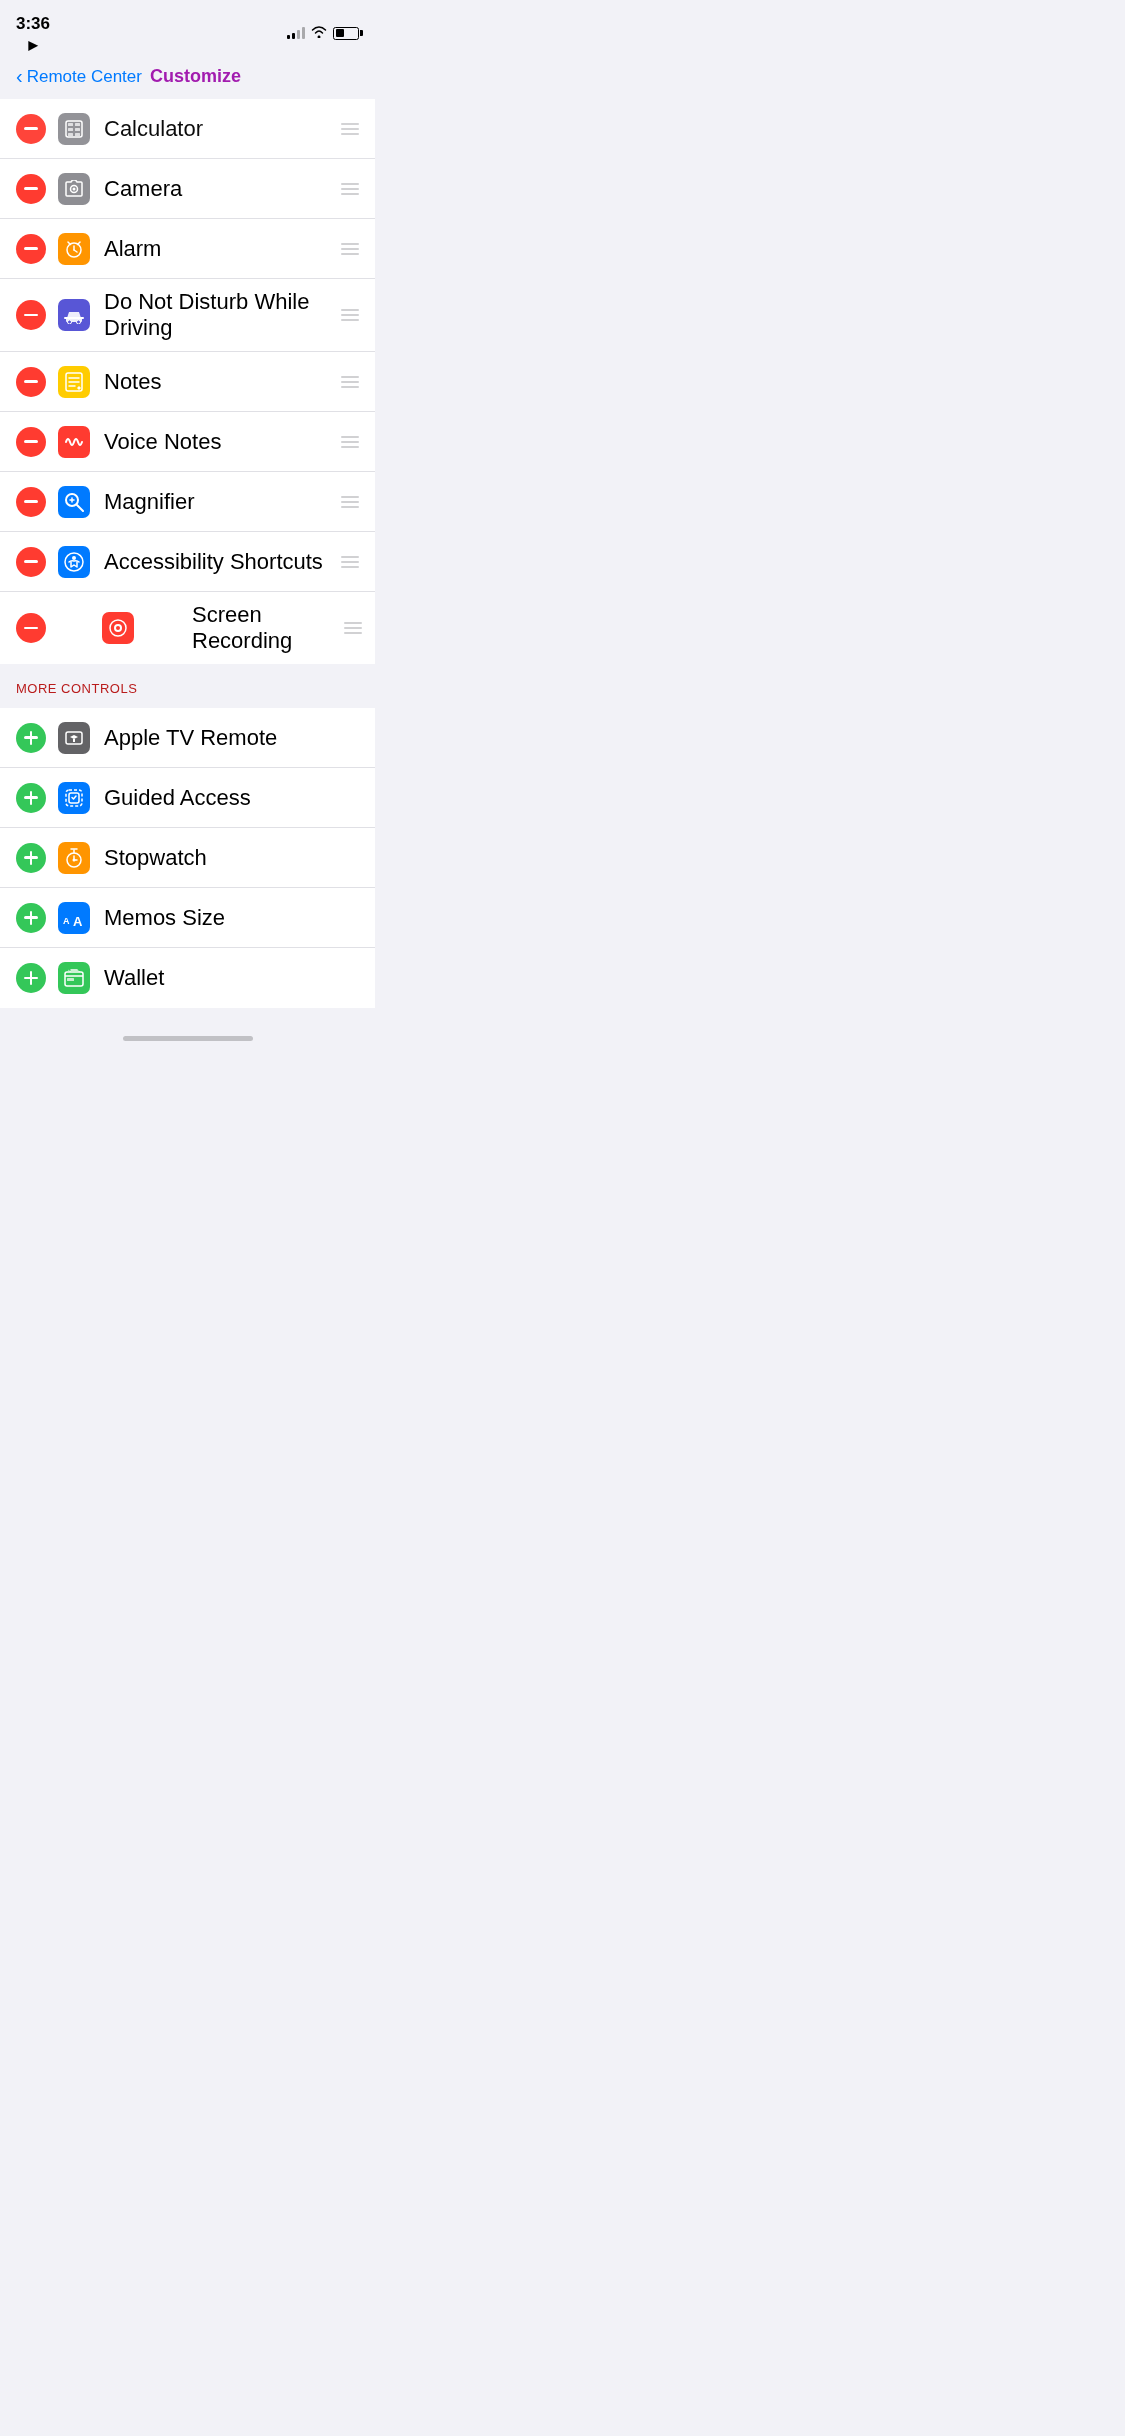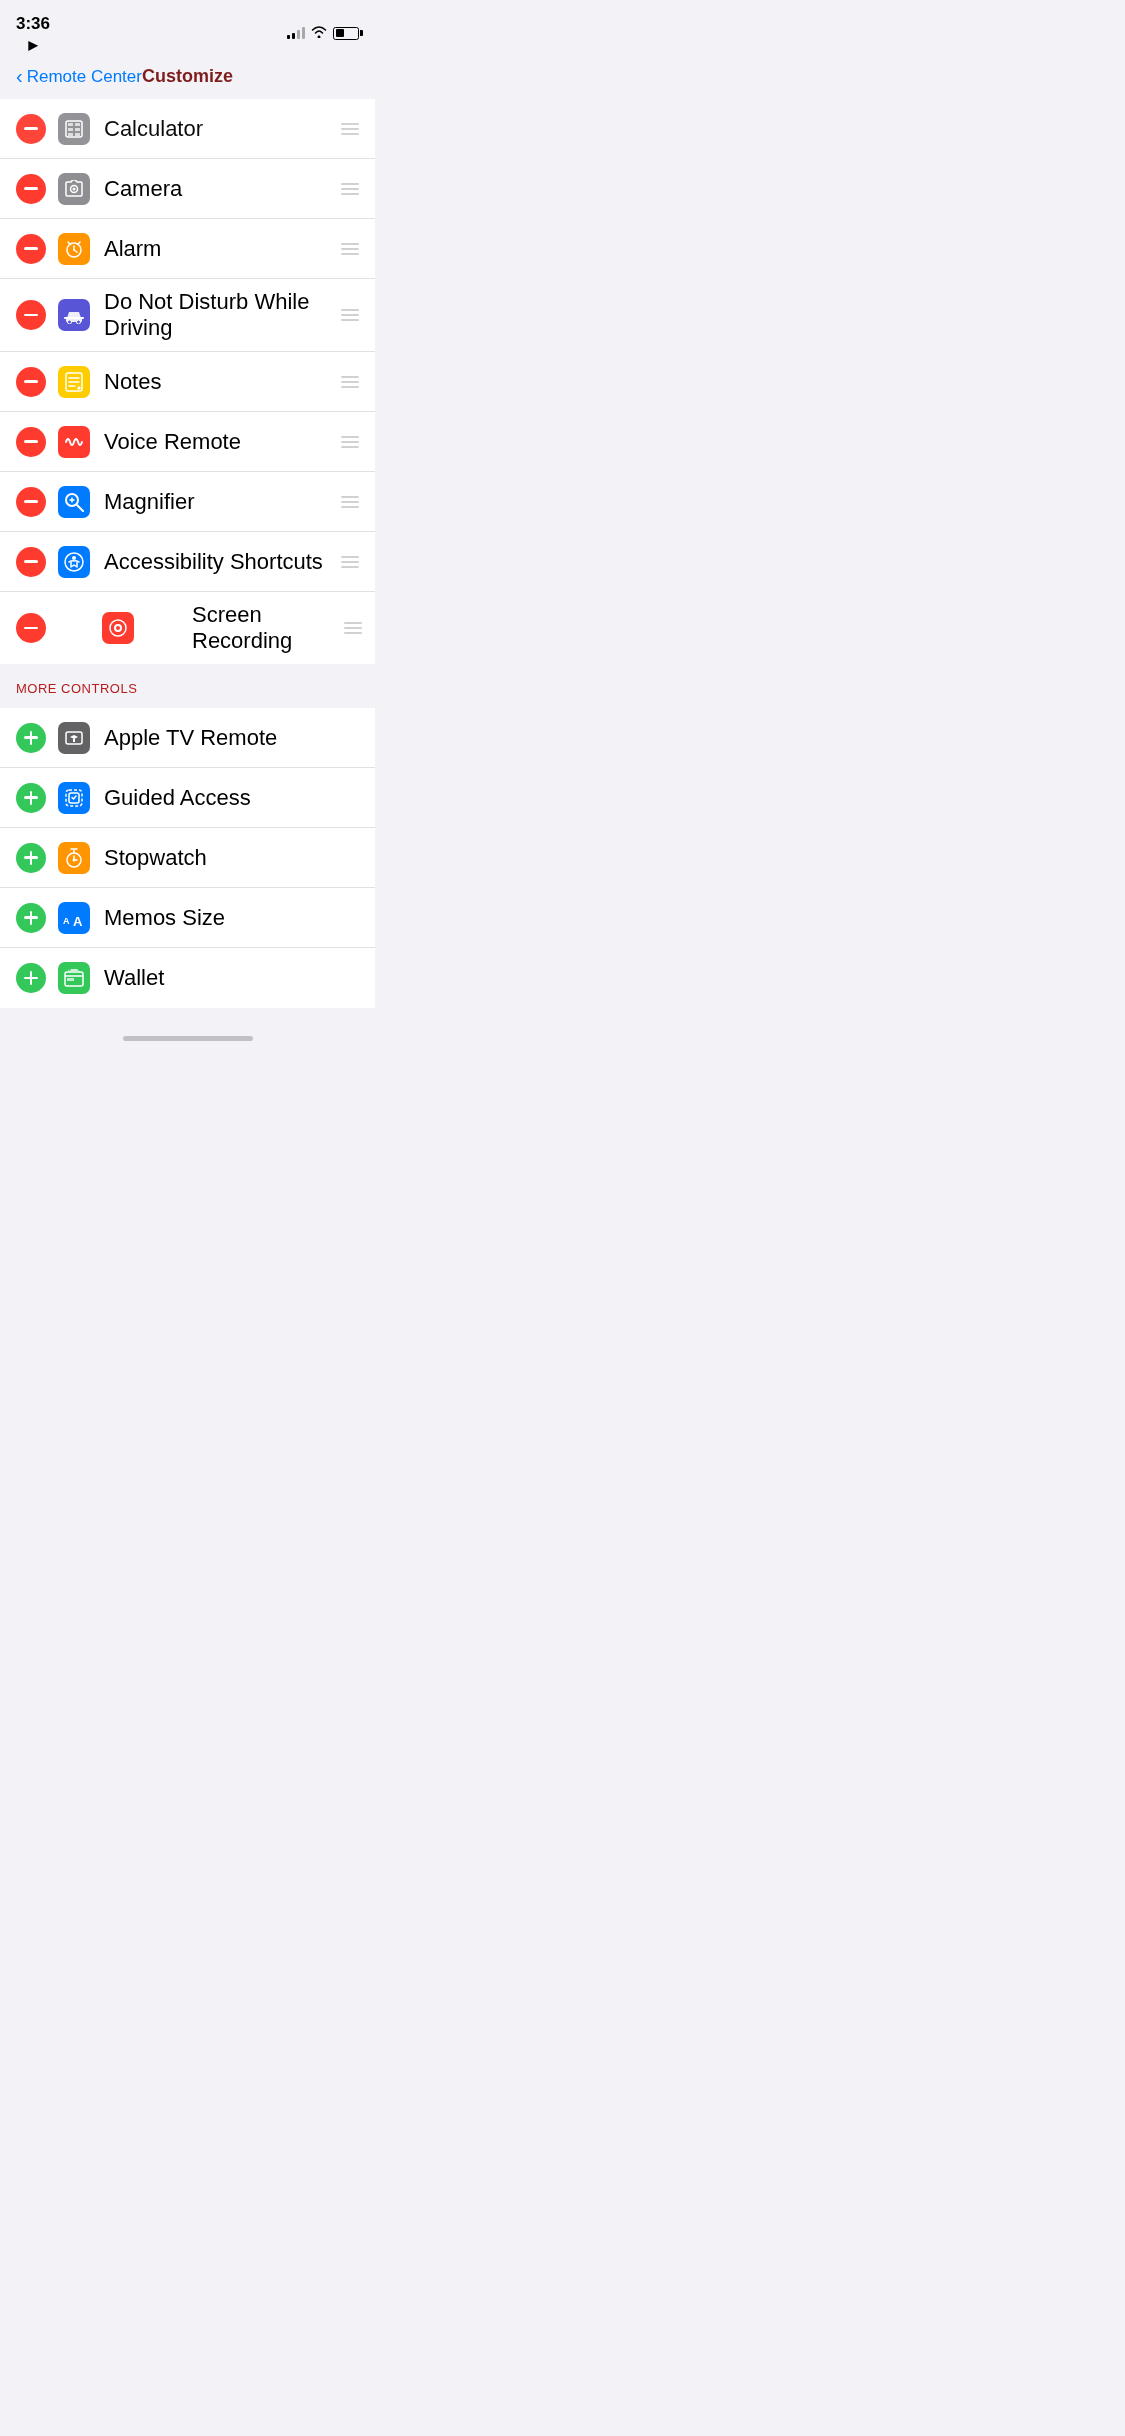--- a/index.html
+++ b/index.html
@@ -92,21 +92,22 @@
       cursor: pointer;
     }
     .back-chevron {
       font-size: 20px;
       line-height: 1;
       margin-top: -1px;
     }
     .nav-title {
       font-size: 18px;
       font-weight: 700;
-      color: #7f1d1d;
+      color: #a21caf;
+      margin-left: 8px;
     }
 
     
     .list-section {
       background: #fff;
       margin-bottom: 0;
     }
 
     .list-item {
       display: flex;
@@ -389,21 +390,21 @@
     </div>
   </div>
 
   <div class="list-item">
     <div class="remove-btn"></div>
     <div class="app-icon icon-red">
       <svg width="20" height="16" viewBox="0 0 20 16" fill="none">
         <path d="M2 8 Q4 2 6 8 Q8 14 10 8 Q12 2 14 8 Q16 14 18 8" stroke="white" stroke-width="2" fill="none" stroke-linecap="round" stroke-linejoin="round"></path>
       </svg>
     </div>
-    <span class="item-label">Voice Remote</span>
+    <span class="item-label">Voice Notes</span>
     <div class="drag-handle">
       <span></span>
         <span></span>
         <span></span>
     </div>
   </div>
 
   <div class="list-item">
     <div class="remove-btn"></div>
     <div class="app-icon icon-blue">

